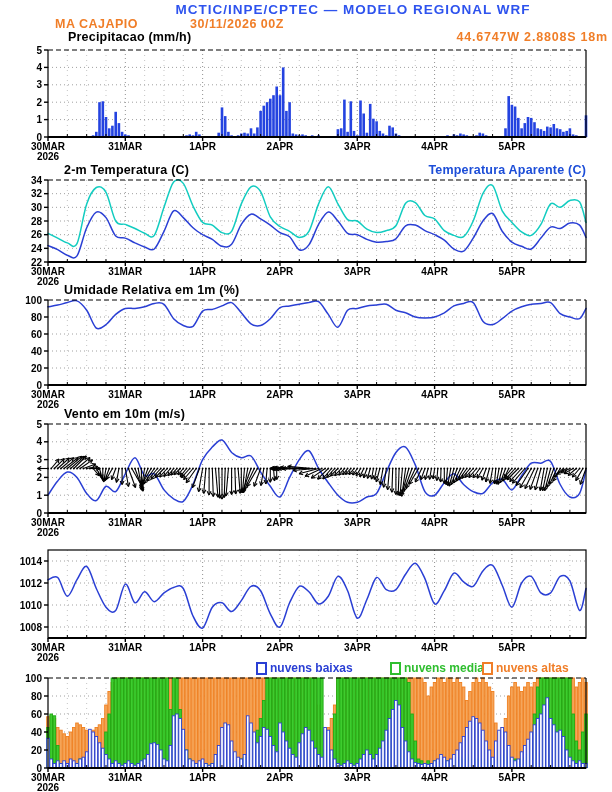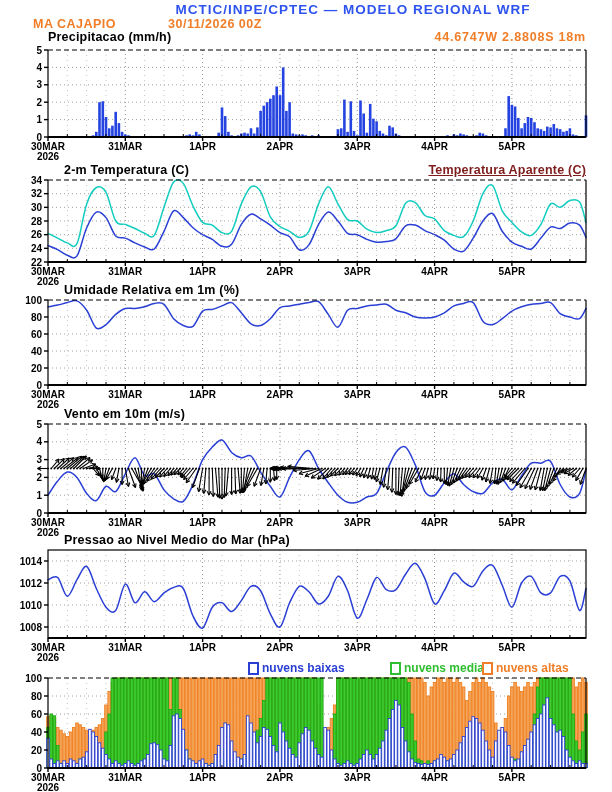--- a/index.html
+++ b/index.html
@@ -1,55 +1,54 @@
 <!DOCTYPE html>
 <html><head>
 <meta charset="utf-8">
 <style>
   html,body{margin:0;padding:0;background:#fff;}
   .page{position:relative;width:612px;height:792px;background:#fff;overflow:hidden;
         font-family:"Liberation Sans",sans-serif;}
   .lbl{position:absolute;font-weight:700;white-space:nowrap;
        font-family:"Liberation Sans",sans-serif;}
   .hdr{color:#2e53ee;font-size:13.5px;letter-spacing:1px;width:612px;text-align:center;padding-left:47px;}
-  .org{color:#f07e28;}
+  .org{color:#f07e28;margin-left:22px;}
   .blk{color:#000;}
-  .cyn{color:#7f1d1d;text-decoration:underline;}
+  .cyn{color:#1d4ed8;}
   .t12{font-size:12.5px;letter-spacing:0.2px;}
   .right{text-align:right;}
   .legend-item{position:absolute;font-weight:700;font-size:12px;display:flex;align-items:center;gap:3px;}
   .sw{display:inline-block;width:7px;height:9px;background:#fff;}
   .sw-low{border:2px solid #2a3fd4;}
   .sw-mid{border:2px solid #2fbe2f;}
   .sw-high{border:2px solid #f07e28;}
   .lg-low{color:#2a3fd4;}
   .lg-mid{color:#2fbe2f;}
   .lg-high{color:#f07e28;}
   svg text.ax{font-family:"Liberation Sans",sans-serif;font-weight:700;font-size:10px;fill:#000;}
 </style>
 </head>
 <body>
 
 <div class="page">
   <div class="lbl hdr" style="top:2px;left:0;">MCTIC/INPE/CPTEC — MODELO REGIONAL WRF</div>
   <div class="lbl org" style="top:17px;left:33px;font-size:12.5px;letter-spacing:0.5px;">MA CAJAPIO</div>
   <div class="lbl org" style="top:17px;left:168px;font-size:12.5px;letter-spacing:0.5px;">30/11/2026 00Z</div>
-  <div class="lbl blk t12" style="top:30px;left:48px;">Precipitacao (mm/h)</div>
+  <div class="lbl blk t12" style="top:30px;left:68px;">Precipitacao (mm/h)</div>
   <div class="lbl org right" style="top:30px;left:350px;width:236px;font-size:12.5px;letter-spacing:0.8px;">44.6747W 2.8808S 18m</div>
 
   <div class="lbl blk t12" style="top:163px;left:64px;">2-m Temperatura (C)</div>
   <div class="lbl cyn right t12" style="top:163px;left:330px;width:256px;">Temperatura Aparente (C)</div>
 
   <div class="lbl blk t12" style="top:283px;left:64px;">Umidade Relativa em 1m (%)</div>
 
   <div class="lbl blk t12" style="top:407px;left:64px;">Vento em 10m (m/s)</div>
 
-  <div class="lbl blk t12" style="top:533px;left:64px;">Pressao ao Nivel Medio do Mar (hPa)</div>
 
-  <div class="legend-item lg-low" style="top:661px;left:248px;">
+  <div class="legend-item lg-low" style="top:661px;left:256px;">
     <span class="sw sw-low"></span>
     <span>nuvens baixas</span>
   </div>
   <div class="legend-item lg-mid" style="top:661px;left:390px;text-align:right;">
     <span class="sw sw-mid"></span>
     <span>nuvens medias</span>
   </div>
   <div class="legend-item lg-high" style="top:661px;left:482px;">
     <span class="sw sw-high"></span>
     <span>nuvens altas</span>

